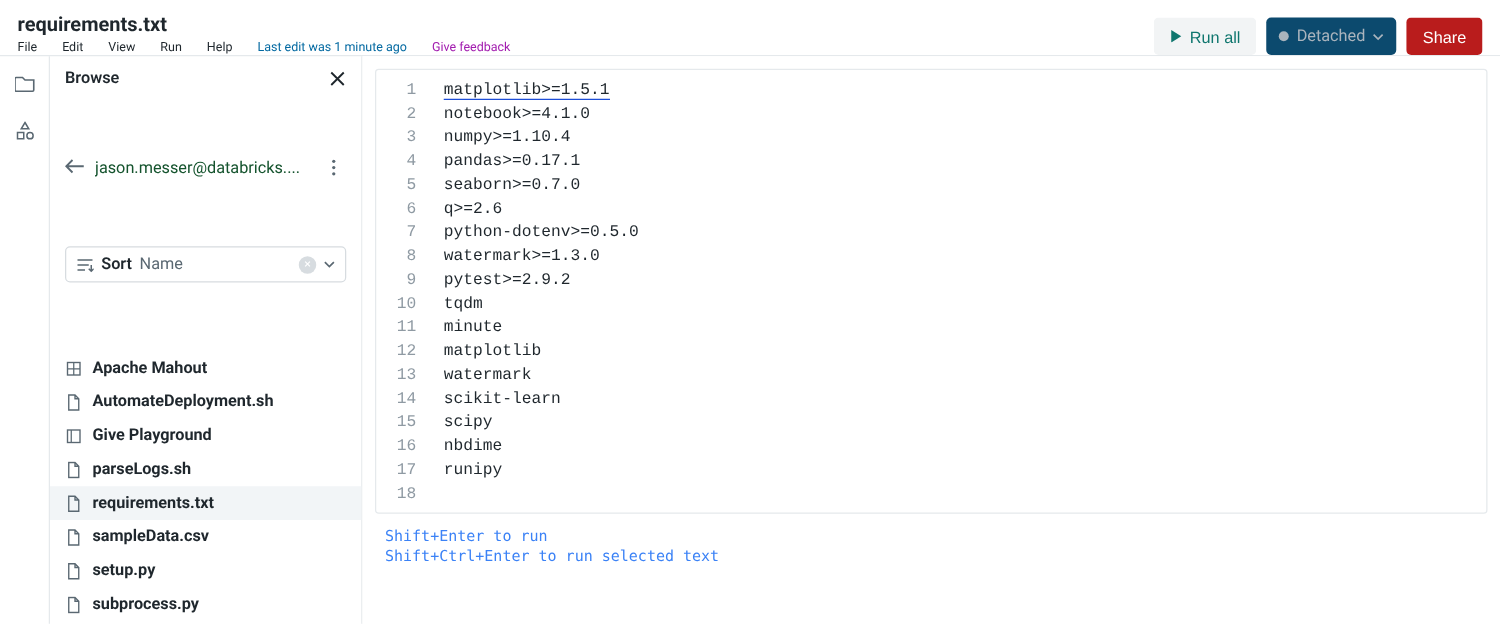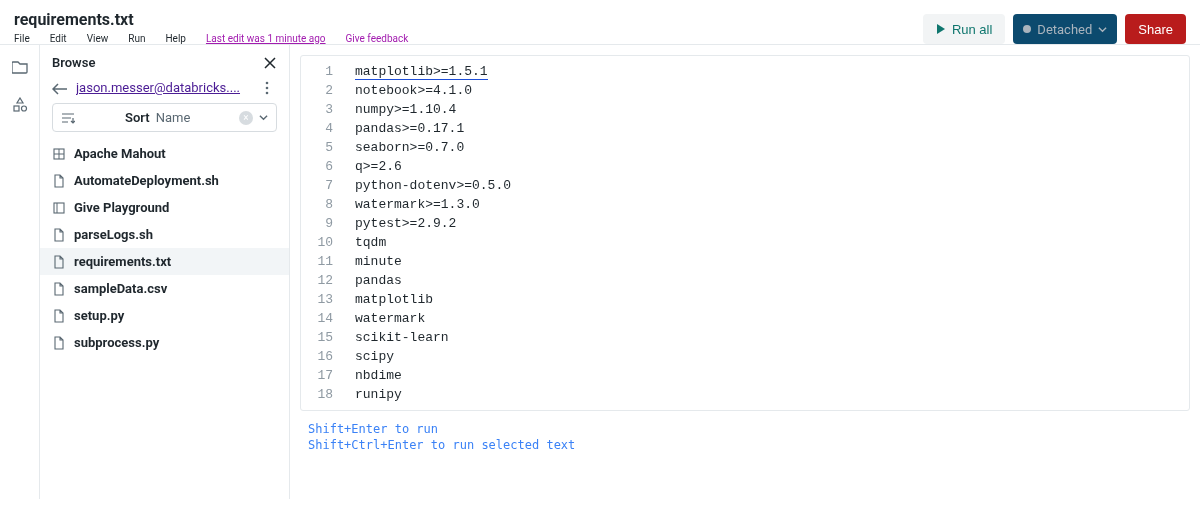--- a/index.html
+++ b/index.html
@@ -15,21 +15,21 @@
   .header {
     padding: 10px 14px 0 14px;
     display: flex;
     align-items: flex-start;
     justify-content: space-between;
   }
   .header-left { flex: 1; }
   .page-title { font-size: 16px; font-weight: 700; margin-bottom: 4px; }
   .menubar { display: flex; gap: 20px; align-items: center; font-size: 10px; }
   .menu-item { cursor: pointer; color: #1f272d; }
-  .last-edit { color: #a21caf; text-decoration: underline; cursor: pointer; }
+  .last-edit { color: #0369a1; cursor: pointer; }
   .feedback { color: #a21caf; cursor: pointer; }
   .header-right { display: flex; gap: 8px; align-items: center; padding-top: 4px; }
   .btn {
     display: inline-flex; align-items: center; gap: 6px;
     padding: 6px 12px; border-radius: 4px; font-size: 13px;
     border: 1px solid transparent; cursor: pointer; height: 30px;
   }
   .btn-disabled { background: #f2f4f5; color: #0f766e; cursor: default; }
   .btn-primary { background: #b91c1c; color: #fff; }
   .status-pill {
@@ -49,42 +49,42 @@
     width: 40px; border-right: 1px solid #e5e9ec;
     display: flex; flex-direction: column; align-items: center;
     padding-top: 10px; gap: 14px;
   }
   .rail-icon {
     width: 24px; height: 24px; display: flex; align-items: center; justify-content: center;
     color: #5a6872; cursor: pointer;
   }
   .sidebar {
     width: 250px; border-right: 1px solid #e5e9ec;
-    display: flex; flex-direction: column;
+    display: flex; flex-direction: column; gap: 47px;
   }
   .sidebar-head {
     display: flex; align-items: center; justify-content: space-between;
     padding: 10px 12px 6px 12px;
   }
   .sidebar-title { font-weight: 600; font-size: 13px; }
   .close-x { cursor: pointer; color: #1f272d; }
   .breadcrumbs {
-    display: flex; align-items: flex-end; gap: 8px;
-    padding: 4px 10px 8px 12px; color: #4c1d95; text-decoration: underline;
+    display: flex; align-items: flex-start; gap: 8px;
+    padding: 4px 10px 8px 12px; color: #14532d;
   }
   .back-arrow { cursor: pointer; color: #5a6872; }
   .crumb { flex: 1; overflow: hidden; text-overflow: ellipsis; white-space: nowrap; font-size: 13px; }
   .kebab { cursor: pointer; color: #5a6872; width: 14px; text-align:center; }
   .sort-box {
     margin: 0 12px 8px 12px;
     border: 1px solid #d7dce0; border-radius: 4px;
     display: flex; align-items: center; padding: 6px 8px; gap: 6px;
     color: #5a6872;
   }
-  .sort-label { font-weight: 600; color: #1f272d; margin-left: 44px; }
+  .sort-label { font-weight: 600; color: #1f272d; }
   .sort-spacer { flex: 1; }
   .clear-circle {
     width: 14px; height: 14px; border-radius: 50%;
     background: #d7dce0; color: #fff; font-size: 10px; line-height: 14px;
     text-align: center; cursor: pointer;
   }
   .file-list { list-style: none; }
   .file-item {
     display: flex; align-items: center; gap: 8px;
     padding: 6px 12px; cursor: pointer; font-size: 13px; font-weight: bold;
@@ -309,21 +309,20 @@
             <div>notebook&gt;=4.1.0</div>
             <div>numpy&gt;=1.10.4</div>
             <div>pandas&gt;=0.17.1</div>
             <div>seaborn&gt;=0.7.0</div>
             <div>q&gt;=2.6</div>
             <div>python-dotenv&gt;=0.5.0</div>
             <div>watermark&gt;=1.3.0</div>
             <div>pytest&gt;=2.9.2</div>
             <div>tqdm</div>
             <div>minute</div>
-            <div>pandas</div>
             <div>matplotlib</div>
             <div>watermark</div>
             <div>scikit-learn</div>
             <div>scipy</div>
             <div>nbdime</div>
             <div>runipy</div>
           </div>
       </div>
     </div>
     <div class="hints">

